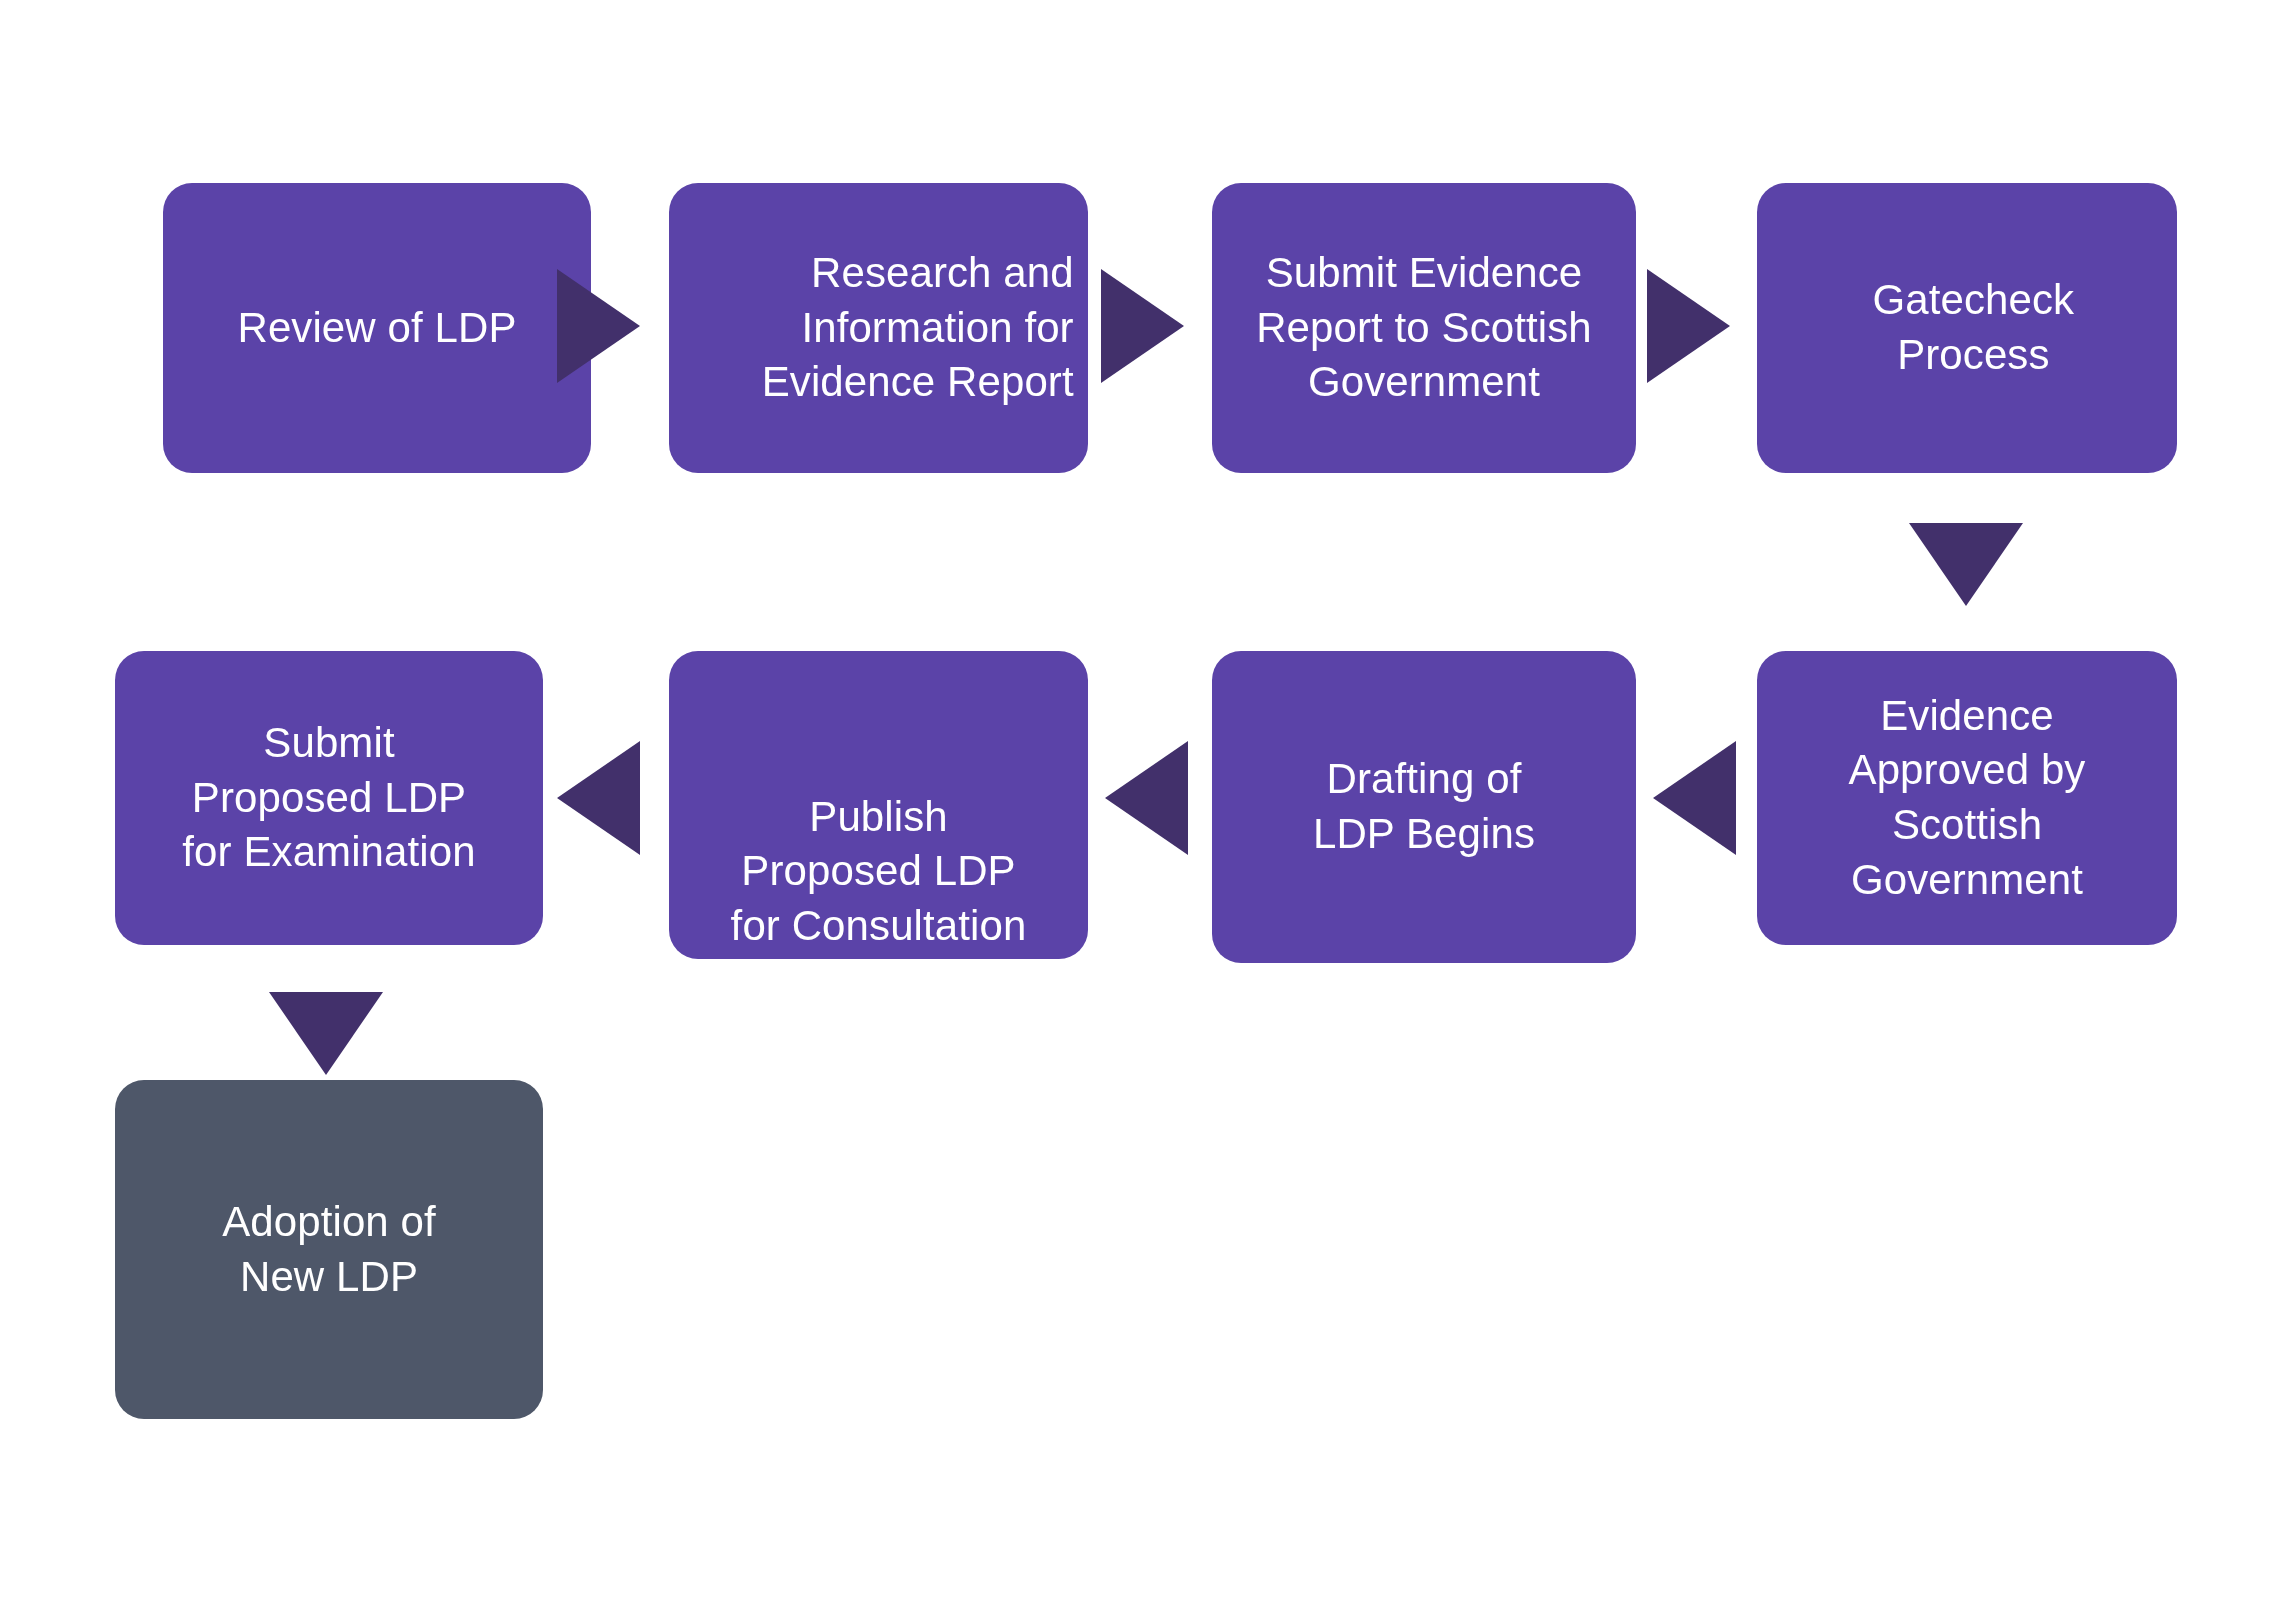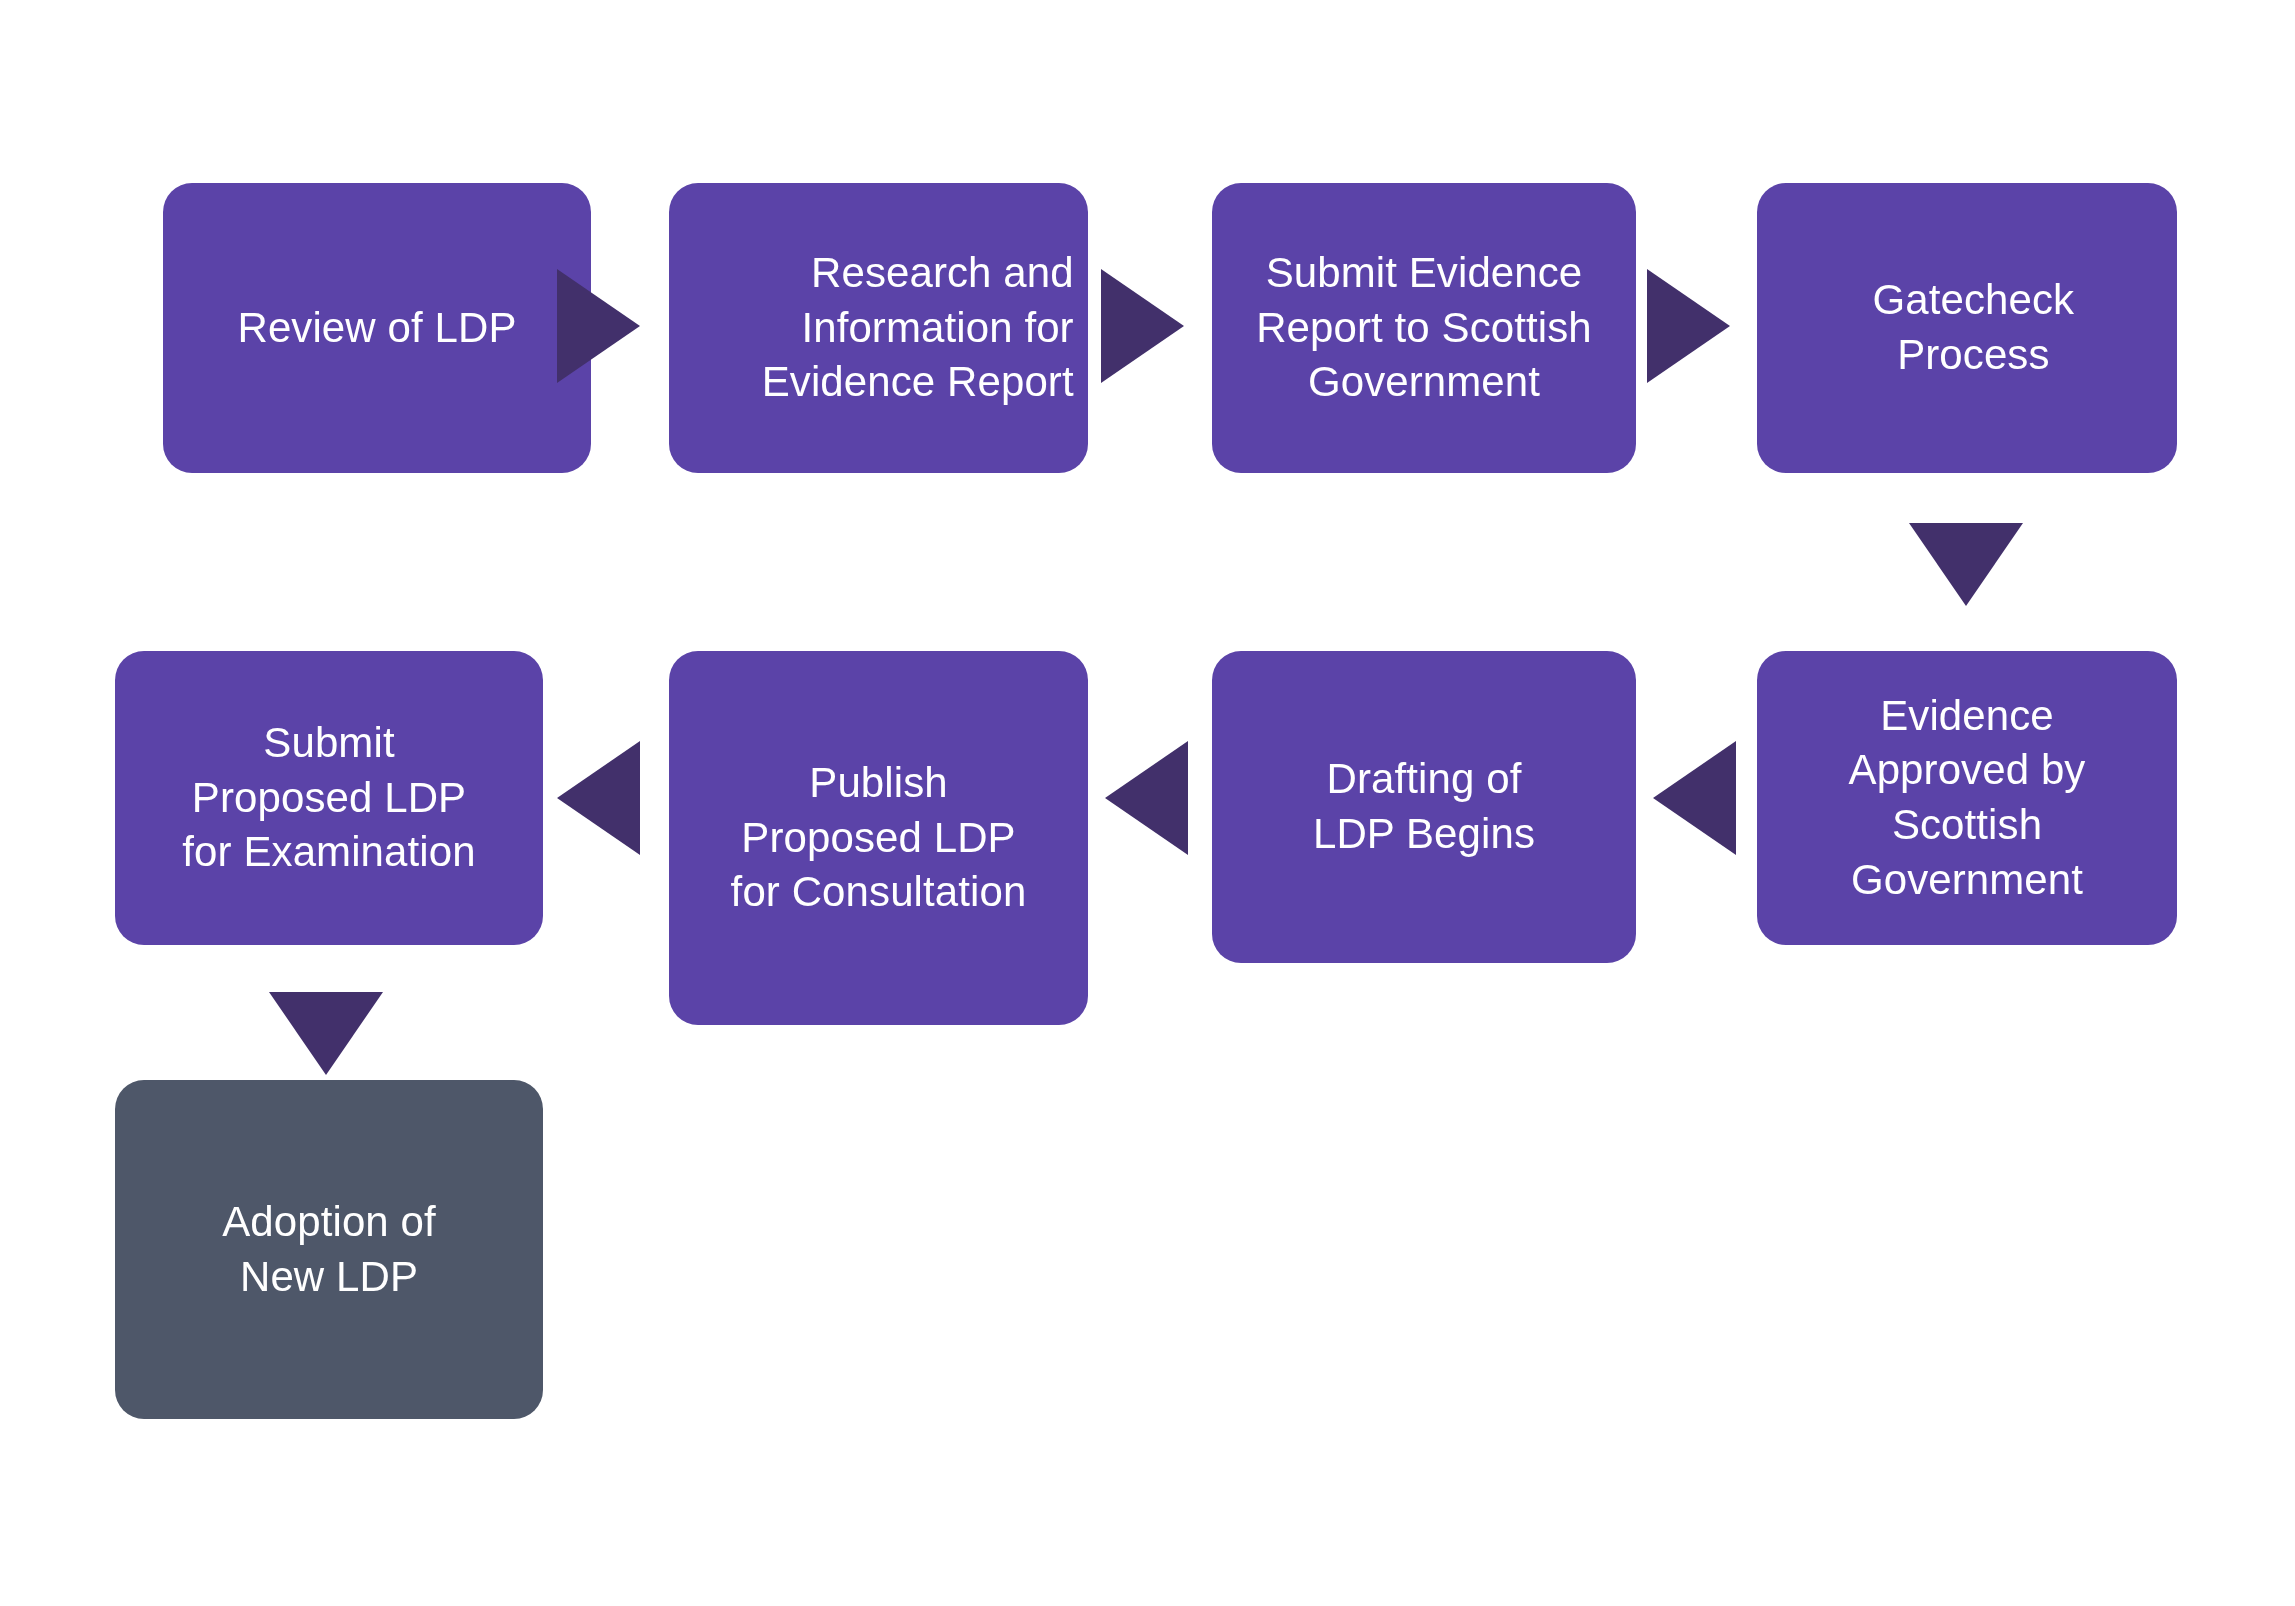--- a/index.html
+++ b/index.html
@@ -110,21 +110,21 @@
 
   <div class="arrow left" style="left:1653px; top:741px;"></div>
 
   <div class="node purple" style="left:1212px; top:651px; width:424px; height:312px;justify-content:flex-end;">
     <span class="label">Drafting of
 LDP Begins</span>
   </div>
 
   <div class="arrow left" style="left:1105px; top:741px;"></div>
 
-  <div class="node purple" style="left:669px; top:651px; width:419px; height:374px;">
+  <div class="node purple" style="left:669px; top:651px; width:419px; height:308px;align-items:flex-end;">
     <span class="label">Publish
 Proposed LDP
 for Consultation</span>
   </div>
 
   <div class="arrow left" style="left:557px; top:741px;"></div>
 
   <div class="node purple" style="left:115px; top:651px; width:428px; height:294px;">
     <span class="label">Submit
 Proposed LDP

